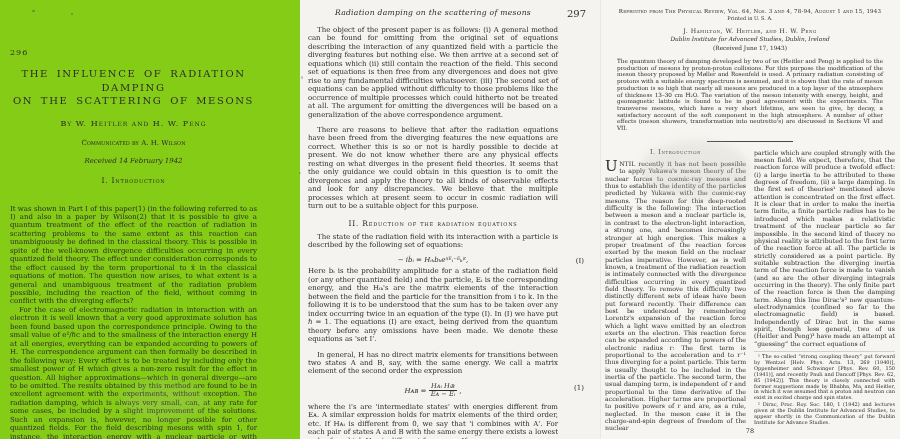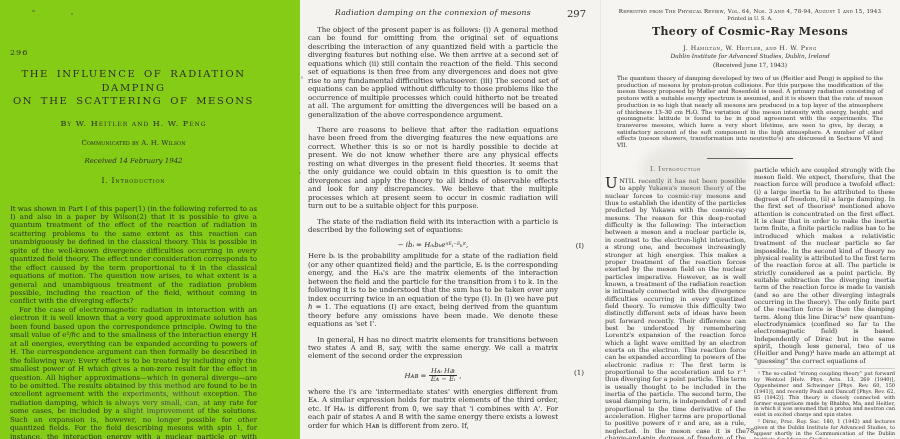--- a/index.html
+++ b/index.html
@@ -75,25 +75,26 @@
       <div class="sec-head">I. Introduction</div>
       <p class="body7" style="margin-bottom:0;">It was shown in Part I of this paper(1) (in the following referred to as I) and also in a paper by Wilson(2) that it is possible to give a quantum treatment of the effect of the reaction of radiation in scattering problems to the same extent as this reaction can unambiguously be defined in the classical theory. This is possible in spite of the well-known divergence difficulties occurring in every quantized field theory. The effect under consideration corresponds to the effect caused by the term proportional to ẍ in the classical equations of motion. The question now arises, to what extent is a general and unambiguous treatment of the radiation problem possible, including the reaction of the field, without coming in conflict with the diverging effects?</p>
       <p class="body7 indent">For the case of electromagnetic radiation in interaction with an electron it is well known that a very good approximate solution has been found based upon the correspondence principle. Owing to the small value of e²/ℏc and to the smallness of the interaction energy H at all energies, everything can be expanded according to powers of H. The correspondence argument can then formally be described in the following way: Every effect is to be treated by including only the smallest power of H which gives a non-zero result for the effect in question. All higher approximations—which in general diverge—are to be omitted. The results obtained by this method are found to be in excellent agreement with the experiments, without exception. The radiation damping, which is always very small, can, at any rate for some cases, be included by a slight improvement of the solutions. Such an expansion is, however, no longer possible for other quantized fields. For the field describing mesons with spin 1, for instance, the interaction energy with a nuclear particle or with electromagnetic radiation increases rapidly with the energy of the meson, and the expansion is quite useless at high energies. This difficulty has no connexion with the divergences, but it shows that a proper treatment of the reaction of the field is vital*.</p>
 
     </div>
   </div>
 
   <div class="page" id="page-mid">
     <div class="inner">
       <div class="running">
-        <span class="rtitle">Radiation damping on the connexion of mesons</span>
+        <span class="rtitle">Radiation damping on the scattering of mesons</span>
         <span class="rfolio">297</span>
       </div>
       <p class="body7 indent" style="margin-top:6px;">The object of the present paper is as follows: (i) A general method can be found for omitting from the original set of equations describing the interaction of any quantized field with a particle the diverging features but nothing else. We then arrive at a second set of equations which (ii) still contain the reaction of the field. This second set of equations is then free from any divergences and does not give rise to any fundamental difficulties whatsoever. (iii) The second set of equations can be applied without difficulty to those problems like the occurrence of multiple processes which could hitherto not be treated at all. The argument for omitting the divergences will be based on a generalization of the above correspondence argument.</p>
       <p class="body7 indent">There are reasons to believe that after the radiation equations have been freed from the diverging features the new equations are correct. Whether this is so or not is hardly possible to decide at present. We do not know whether there are any physical effects resting on what diverges in the present field theories. It seems that the only guidance we could obtain in this question is to omit the divergences and apply the theory to all kinds of observable effects and look for any discrepancies. We believe that the multiple processes which at present seem to occur in cosmic radiation will turn out to be a suitable object for this purpose.</p>
+      <div class="sec-head" style="margin-top:8px;">II. Reduction of the radiation equations</div>
       <p class="body7 indent" style="margin-top:5px;">The state of the radiation field with its interaction with a particle is described by the following set of equations:</p>
       <div class="eqrow">
         <span>− iḃᵢ = Hᵢₖbₖeⁱ⁽ᴱᵢ⁻ᴱₖ⁾ᵗ,</span>
         <span class="eqnum">(I)</span>
       </div>
       <p class="body7" style="margin-top:2px;">Here bᵢ is the probability amplitude for a state of the radiation field (or any other quantized field) and the particle, Eᵢ is the corresponding energy, and the Hᵢₖ's are the matrix elements of the interaction between the field and the particle for the transition from i to k. In the following it is to be understood that the sum has to be taken over any index occurring twice in an equation of the type (I). In (I) we have put ℏ = 1. The equations (I) are exact, being derived from the quantum theory before any omissions have been made. We denote these equations as 'set I'.</p>
       <p class="body7 indent">In general, H has no direct matrix elements for transitions between two states A and B, say, with the same energy. We call a matrix element of the second order the expression</p>
       <div class="eqrow" style="margin-top:5px;">
         <span>Hᴀʙ =</span>
         <span class="frac">
@@ -104,21 +105,20 @@
         <span class="eqnum">(1)</span>
       </div>
       <p class="body7" style="margin-top:4px;">where the i's are 'intermediate states' with energies different from Eᴀ. A similar expression holds for matrix elements of the third order, etc. If Hᴀᵢ is different from 0, we say that 'i combines with A'. For each pair of states A and B with the same energy there exists a lowest order for which Hᴀʙ is different from zero. If,</p>
     </div>
   </div>
 
   <div class="page" id="page-right">
     <div class="inner">
       <div class="rp-reprint">Reprinted from The Physical Review, Vol. 64, Nos. 3 and 4, 78-94, August 1 and 15, 1943</div>
       <div class="rp-printed">Printed in U. S. A.</div>
-      <div class="rp-title">Theory of Cosmic-Ray Mesons</div>
       <div class="rp-authors">J. Hamilton, W. Heitler, and H. W. Peng</div>
       <div class="rp-affil">Dublin Institute for Advanced Studies, Dublin, Ireland</div>
       <div class="rp-recd">(Received June 17, 1943)</div>
       <p class="rp-abstract">The quantum theory of damping developed by two of us (Heitler and Peng) is applied to the production of mesons by proton-proton collisions. For this purpose the modification of the meson theory proposed by Møller and Rosenfeld is used. A primary radiation consisting of protons with a suitable energy spectrum is assumed, and it is shown that the rate of meson production is so high that nearly all mesons are produced in a top layer of the atmosphere of thickness 13–30 cm H₂O. The variation of the meson intensity with energy, height, and geomagnetic latitude is found to be in good agreement with the experiments. The transverse mesons, which have a very short lifetime, are seen to give, by decay, a satisfactory account of the soft component in the high atmosphere. A number of other effects (meson showers, transformation into neutretto's) are discussed in Sections VI and VII.</p>
       <div class="rp-rule"></div>
       <div class="cols">
         <div class="col">
           <div class="col-head">I. Introduction</div>
           <span class="dropcap">U</span><span>NTIL recently it has not been possible to apply Yukawa's meson theory of the nuclear forces to cosmic-ray mesons and thus to establish the identity of the particles predicted by Yukawa with the cosmic-ray mesons. The reason for this deep-rooted difficulty is the following: The interaction between a meson and a nuclear particle is, in contrast to the electron-light interaction, a strong one, and becomes increasingly stronger at high energies. This makes a proper treatment of the reaction forces exerted by the meson field on the nuclear particles imperative. However, as is well known, a treatment of the radiation reaction is intimately connected with the divergence difficulties occurring in every quantized field theory. To remove this difficulty two distinctly different sets of ideas have been put forward recently. Their difference can best be understood by remembering Lorentz's expansion of the reaction force which a light wave emitted by an electron exerts on the electron. This reaction force can be expanded according to powers of the electronic radius r: The first term is proportional to the acceleration and to r⁻¹ thus diverging for a point particle. This term is usually thought to be included in the inertia of the particle. The second term, the usual damping term, is independent of r and proportional to the time derivative of the acceleration. Higher terms are proportional to positive powers of r and are, as a rule, neglected. In the meson case it is the charge-and-spin degrees of freedom of the nuclear</span>
         </div>

